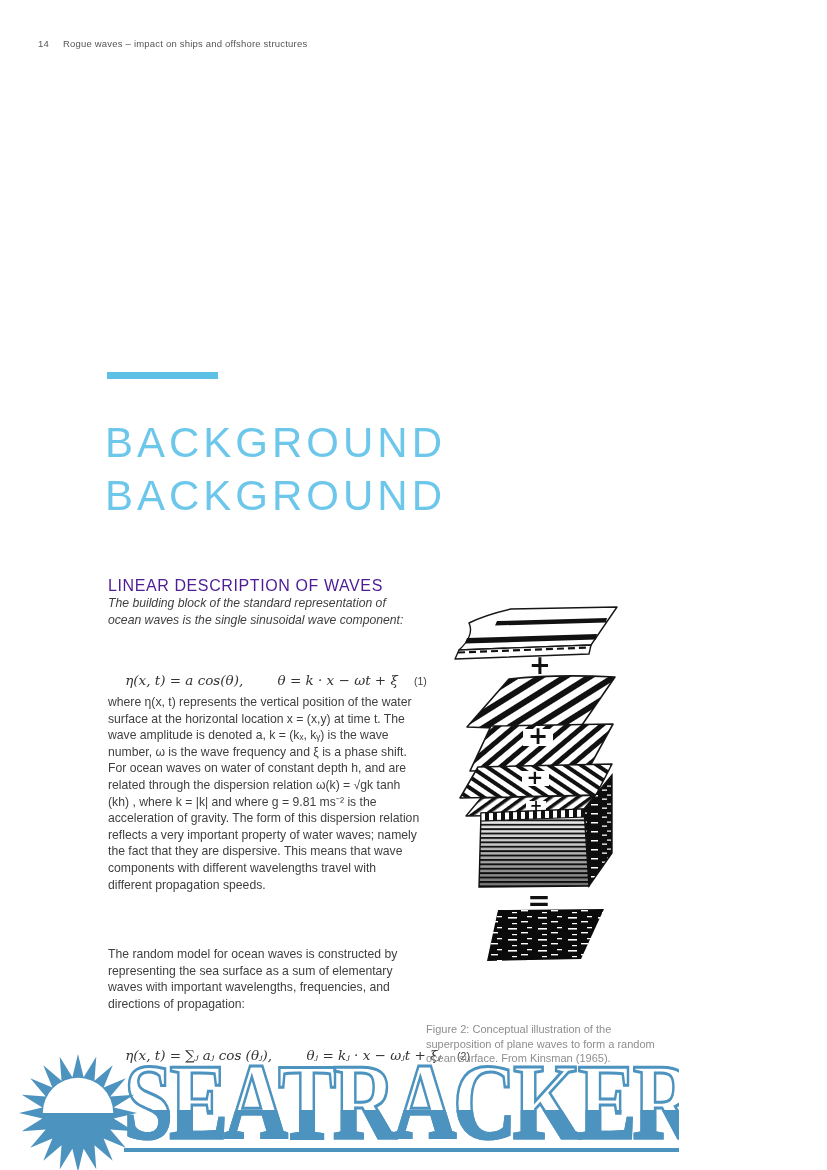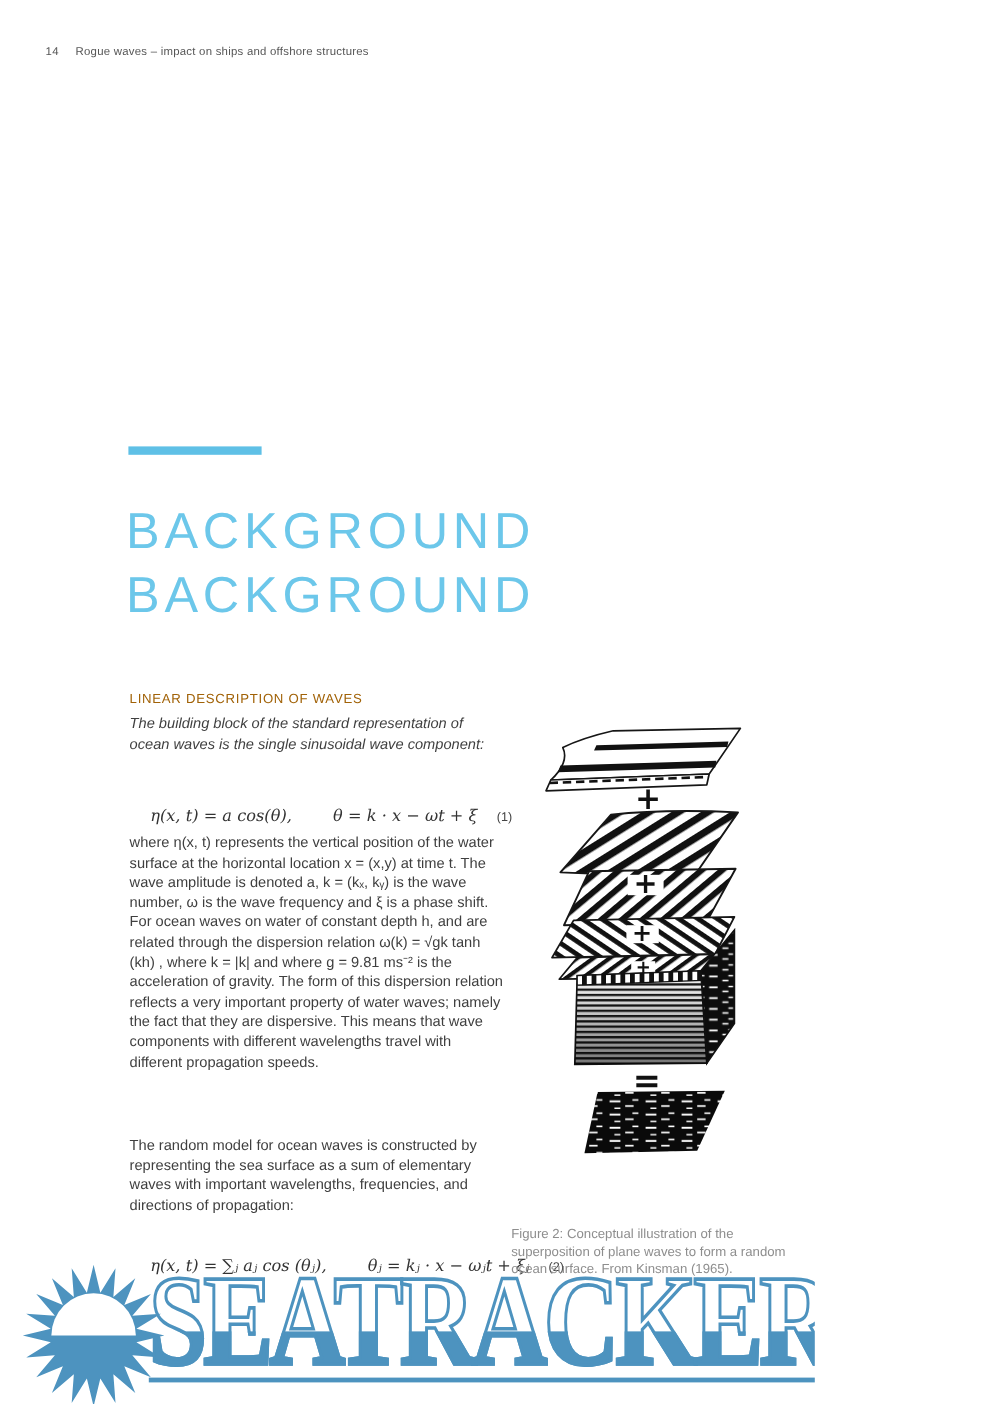--- a/index.html
+++ b/index.html
@@ -12,21 +12,21 @@
     letter-spacing:.2px;white-space:nowrap;
   }
   .hdr .pno{margin-right:14px;}
   .accent-bar{position:absolute;left:107px;top:372px;width:111px;height:7px;background:#5fc0e6;}
   .big-title{
     position:absolute;left:105px;top:416px;color:#6cc7ea;
     font-size:42px;line-height:53px;letter-spacing:4px;font-weight:400;
   }
   .col{position:absolute;left:108px;width:314px;color:#3f3f3f;font-size:12.2px;line-height:16.6px;}
   .sec-head{
-    position:absolute;left:108px;top:577px;color:#a16207;font-size:11px;
+    position:absolute;left:108px;top:577px;color:#4c1d95;font-size:16px;
     letter-spacing:.6px;font-weight:400;
   }
   .eq{
     position:absolute;left:108px;color:#333;font-family:"DejaVu Serif",serif;
     font-style:italic;font-size:13.5px;white-space:pre;text-align:right;
   }
   .eq .lbl{
     font-family:"Liberation Sans",sans-serif;font-style:normal;font-size:10.5px;
     color:#444;margin-left:16px;
   }

